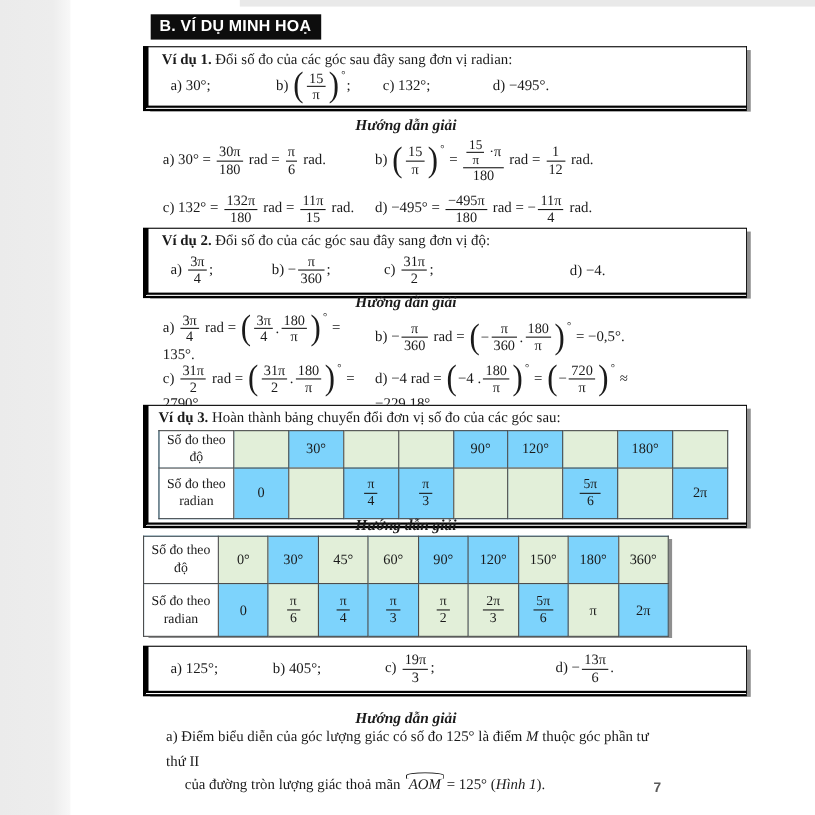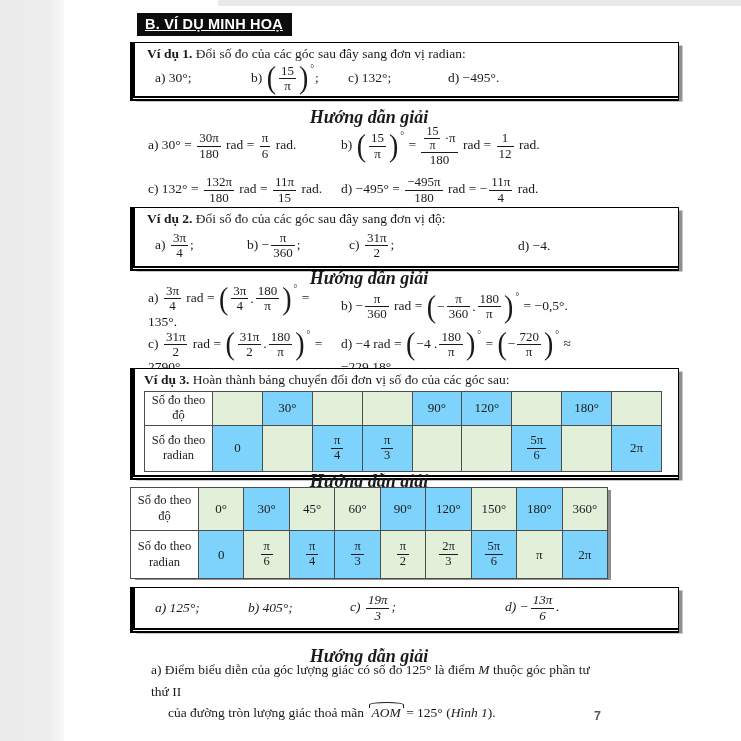--- a/index.html
+++ b/index.html
@@ -17,38 +17,38 @@
     font-family:"Liberation Serif", serif;font-size:13.5px;
   }
   .edge-left{position:absolute;left:0;top:0;width:64px;height:741px;
     background:linear-gradient(90deg,#ebebeb 0%,#ededed 75%,#f8f8f8 100%);}
   .edge-top{position:absolute;left:218px;top:0;width:523px;height:6px;background:#e9e9e9;}
 
   .section-header{
     position:absolute;left:137px;top:13px;
     background:var(--header-bg);color:#fff;
     font-family:"Liberation Sans", sans-serif;font-weight:700;font-size:14.5px;
-    padding:3px 9px 4px 8px;letter-spacing:.2px;text-decoration:underline;
+    padding:3px 9px 4px 8px;letter-spacing:.2px;
   }
 
   .exbox{
     position:absolute;left:130px;width:549px;background:#fff;
     border:1.5px solid #000;border-left-width:5px;border-bottom:5.5px double #000;
     box-shadow:5px 2px 0 -1.5px var(--shadow-gray);
     padding:2px 8px 3px 12px;
   }
   .ex-title{line-height:1.3;}
   .ex-title b{font-weight:700;}
   .ex-items{display:grid;align-items:center;margin-top:1px;padding-left:8px;}
   #box-vd1 .ex-items{grid-template-columns:96px 97px 100px auto;min-height:28px;}
   #box-vd2 .ex-items{grid-template-columns:92px 102px 169px auto;min-height:34px;}
-  #box-vd4 .ex-items{grid-template-columns:93px 102px 155px auto;min-height:34px;font-style:italic;}
+  #box-vd4 .ex-items{grid-template-columns:93px 102px 155px auto;min-height:34px;}
 
   .hdg{position:absolute;left:130px;width:478px;text-align:center;
-    font-weight:700;font-style:italic;font-size:18px;}
+    font-weight:700;font-style:italic;font-size:14px;}
 
   .solblock{position:absolute;left:148px;width:466px;}
   .solrow{display:grid;grid-template-columns:193px auto;align-items:center;}
   #sol-vd1 .solrow:first-child{min-height:50px;}
   #sol-vd1 .solrow:last-child{min-height:38px;}
   #sol-vd2 .solrow{min-height:40px;}
 
   .frac{display:inline-block;vertical-align:middle;text-align:center;margin:0 2px;line-height:1.1;}
   .frac .num,.frac .den{display:block;padding:0 2px;font-size:13px;}
   .frac .den{border-top:1px solid var(--ink);}

